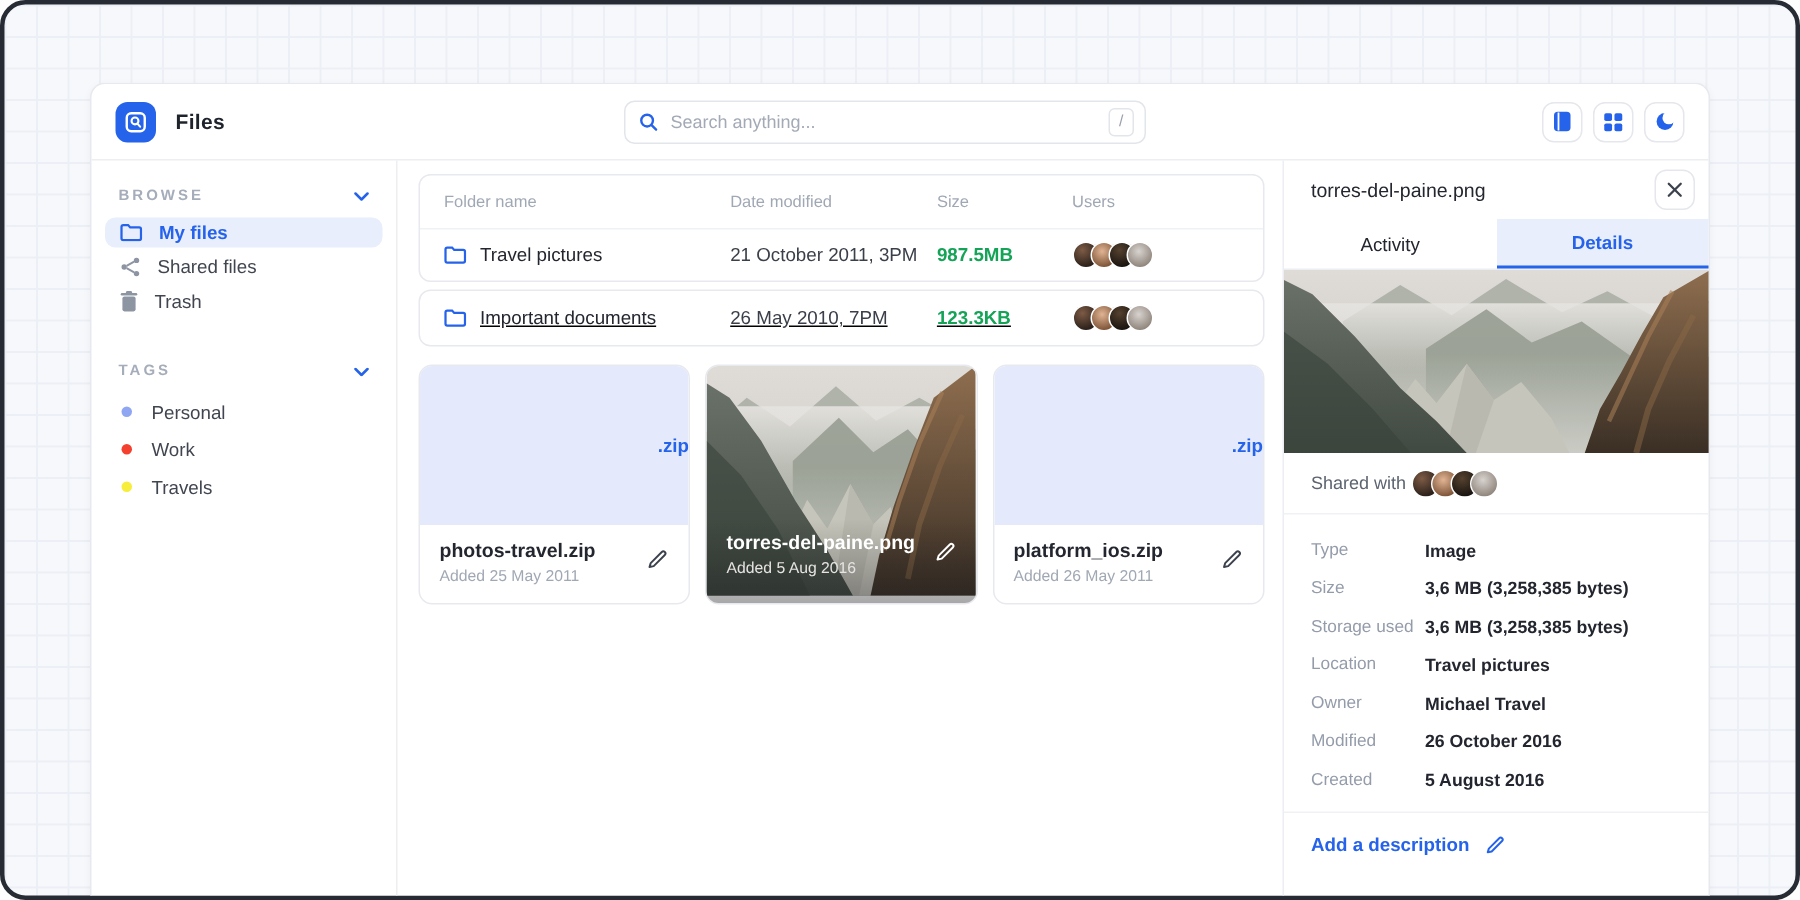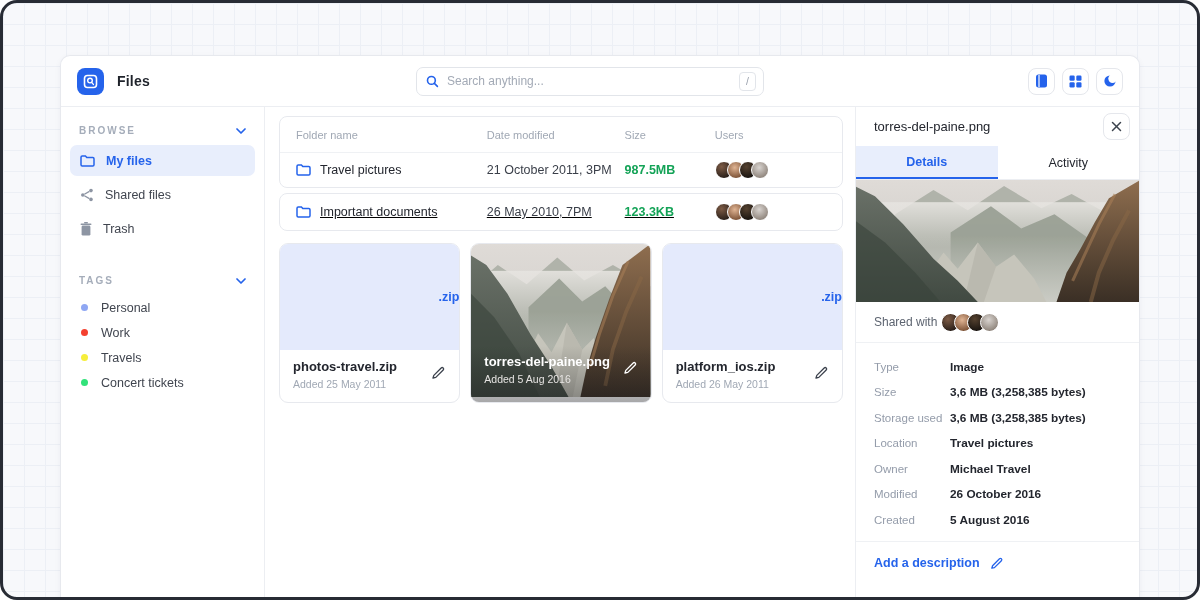--- a/index.html
+++ b/index.html
@@ -30,21 +30,21 @@
   .hdr-actions { margin-left:auto; display:flex; gap:7px; }
   .icon-btn { width:27px; height:27px; border:1px solid #e5e7ec; border-radius:8px; background:#fff;
     display:flex; align-items:center; justify-content:center; cursor:pointer; }
 
   .body { flex:1; display:flex; min-height:0; }
 
   
   .sidebar { width:204px; flex:0 0 204px; border-right:1px solid #eceef2; padding:13px 9px 0; }
   .sec-head { display:flex; align-items:center; justify-content:space-between; padding:5px 9px 9px; }
   .sec-label { font-size:10px; font-weight:700; letter-spacing:2px; color:#a5adba; }
-  .nav-item { height:31px; display:flex; align-items:center; gap:11px; padding:0 10px; border-radius:7px;
+  .nav-item { height:20px; display:flex; align-items:center; gap:11px; padding:0 10px; border-radius:7px;
     font-size:12.5px; color:#40454f; cursor:pointer; margin-bottom:3px; }
   .nav-item.active { background:#e8eefc; color:#2563eb; font-weight:700; }
   .tags-gap { height:23px; }
   .tag-item { height:25px; display:flex; align-items:center; gap:13px; padding:0 11px; font-size:12.5px; color:#40454f; cursor:pointer; }
   .dot { width:7px; height:7px; border-radius:50%; flex:0 0 7px; }
 
   
   .main { flex:1; padding:9px 12px 0 14px; min-width:0; }
   .tcard { border:1px solid #e7e9ee; border-radius:8px; overflow:hidden; background:#fff; }
   .trow { display:flex; align-items:center; padding:0 16px; }
@@ -223,24 +223,20 @@
           <span>Personal</span>
         </div>
         <div class="tag-item">
           <span class="dot" style="background: rgb(244, 64, 47);"></span>
           <span>Work</span>
         </div>
         <div class="tag-item">
           <span class="dot" style="background: rgb(246, 238, 59);"></span>
           <span>Travels</span>
         </div>
-        <div class="tag-item">
-          <span class="dot" style="background: rgb(50, 226, 122);"></span>
-          <span>Concert tickets</span>
-        </div>
       </div>
 
       <div class="main">
         <div class="tcard">
           <div class="trow t-head">
             <div class="cell c-name">Folder name</div>
             <div class="cell c-date">Date modified</div>
             <div class="cell c-size">Size</div>
             <div class="cell c-users">Users</div>
           </div>
@@ -354,22 +350,22 @@
           <span class="p-title">torres-del-paine.png</span>
           <button class="close-btn">
             <svg width="11" height="11" viewBox="0 0 11 11">
               <line x1="1.5" y1="1.5" x2="9.5" y2="9.5" stroke="#3c424d" stroke-width="1.5" stroke-linecap="round"></line>
               <line x1="9.5" y1="1.5" x2="1.5" y2="9.5" stroke="#3c424d" stroke-width="1.5" stroke-linecap="round"></line>
             </svg>
           </button>
         </div>
 
         <div class="p-tabs">
+          <div class="tab">Activity</div>
           <div class="tab active">Details</div>
-          <div class="tab">Activity</div>
         </div>
 
         <svg class="p-image" viewBox="0 0 283 121" preserveAspectRatio="xMidYMid slice">
           <rect width="283" height="121" fill="url(#g-sky)"></rect>
           <path d="M40,34 L78,10 L112,30 L148,6 L185,28 L215,14 L248,32 L283,20 L283,121 L40,121 Z" fill="#b0b3aa"></path>
           <rect x="0" y="22" width="283" height="45" fill="url(#g-mist)"></rect>
           <path d="M95,52 L135,26 L165,48 L198,34 L232,58 L262,44 L283,58 L283,121 L95,121 Z" fill="#9aa095" opacity=".95"></path>
           <rect y="55" width="283" height="66" fill="url(#g-haze)"></rect>
           <path d="M52,121 L88,72 L102,88 L122,62 L140,86 L158,74 L178,98 L190,121 Z" fill="#c6c5bb"></path>
           <path d="M122,62 L140,86 L128,121 L108,121 Z" fill="#b5b4aa" opacity=".7"></path>

